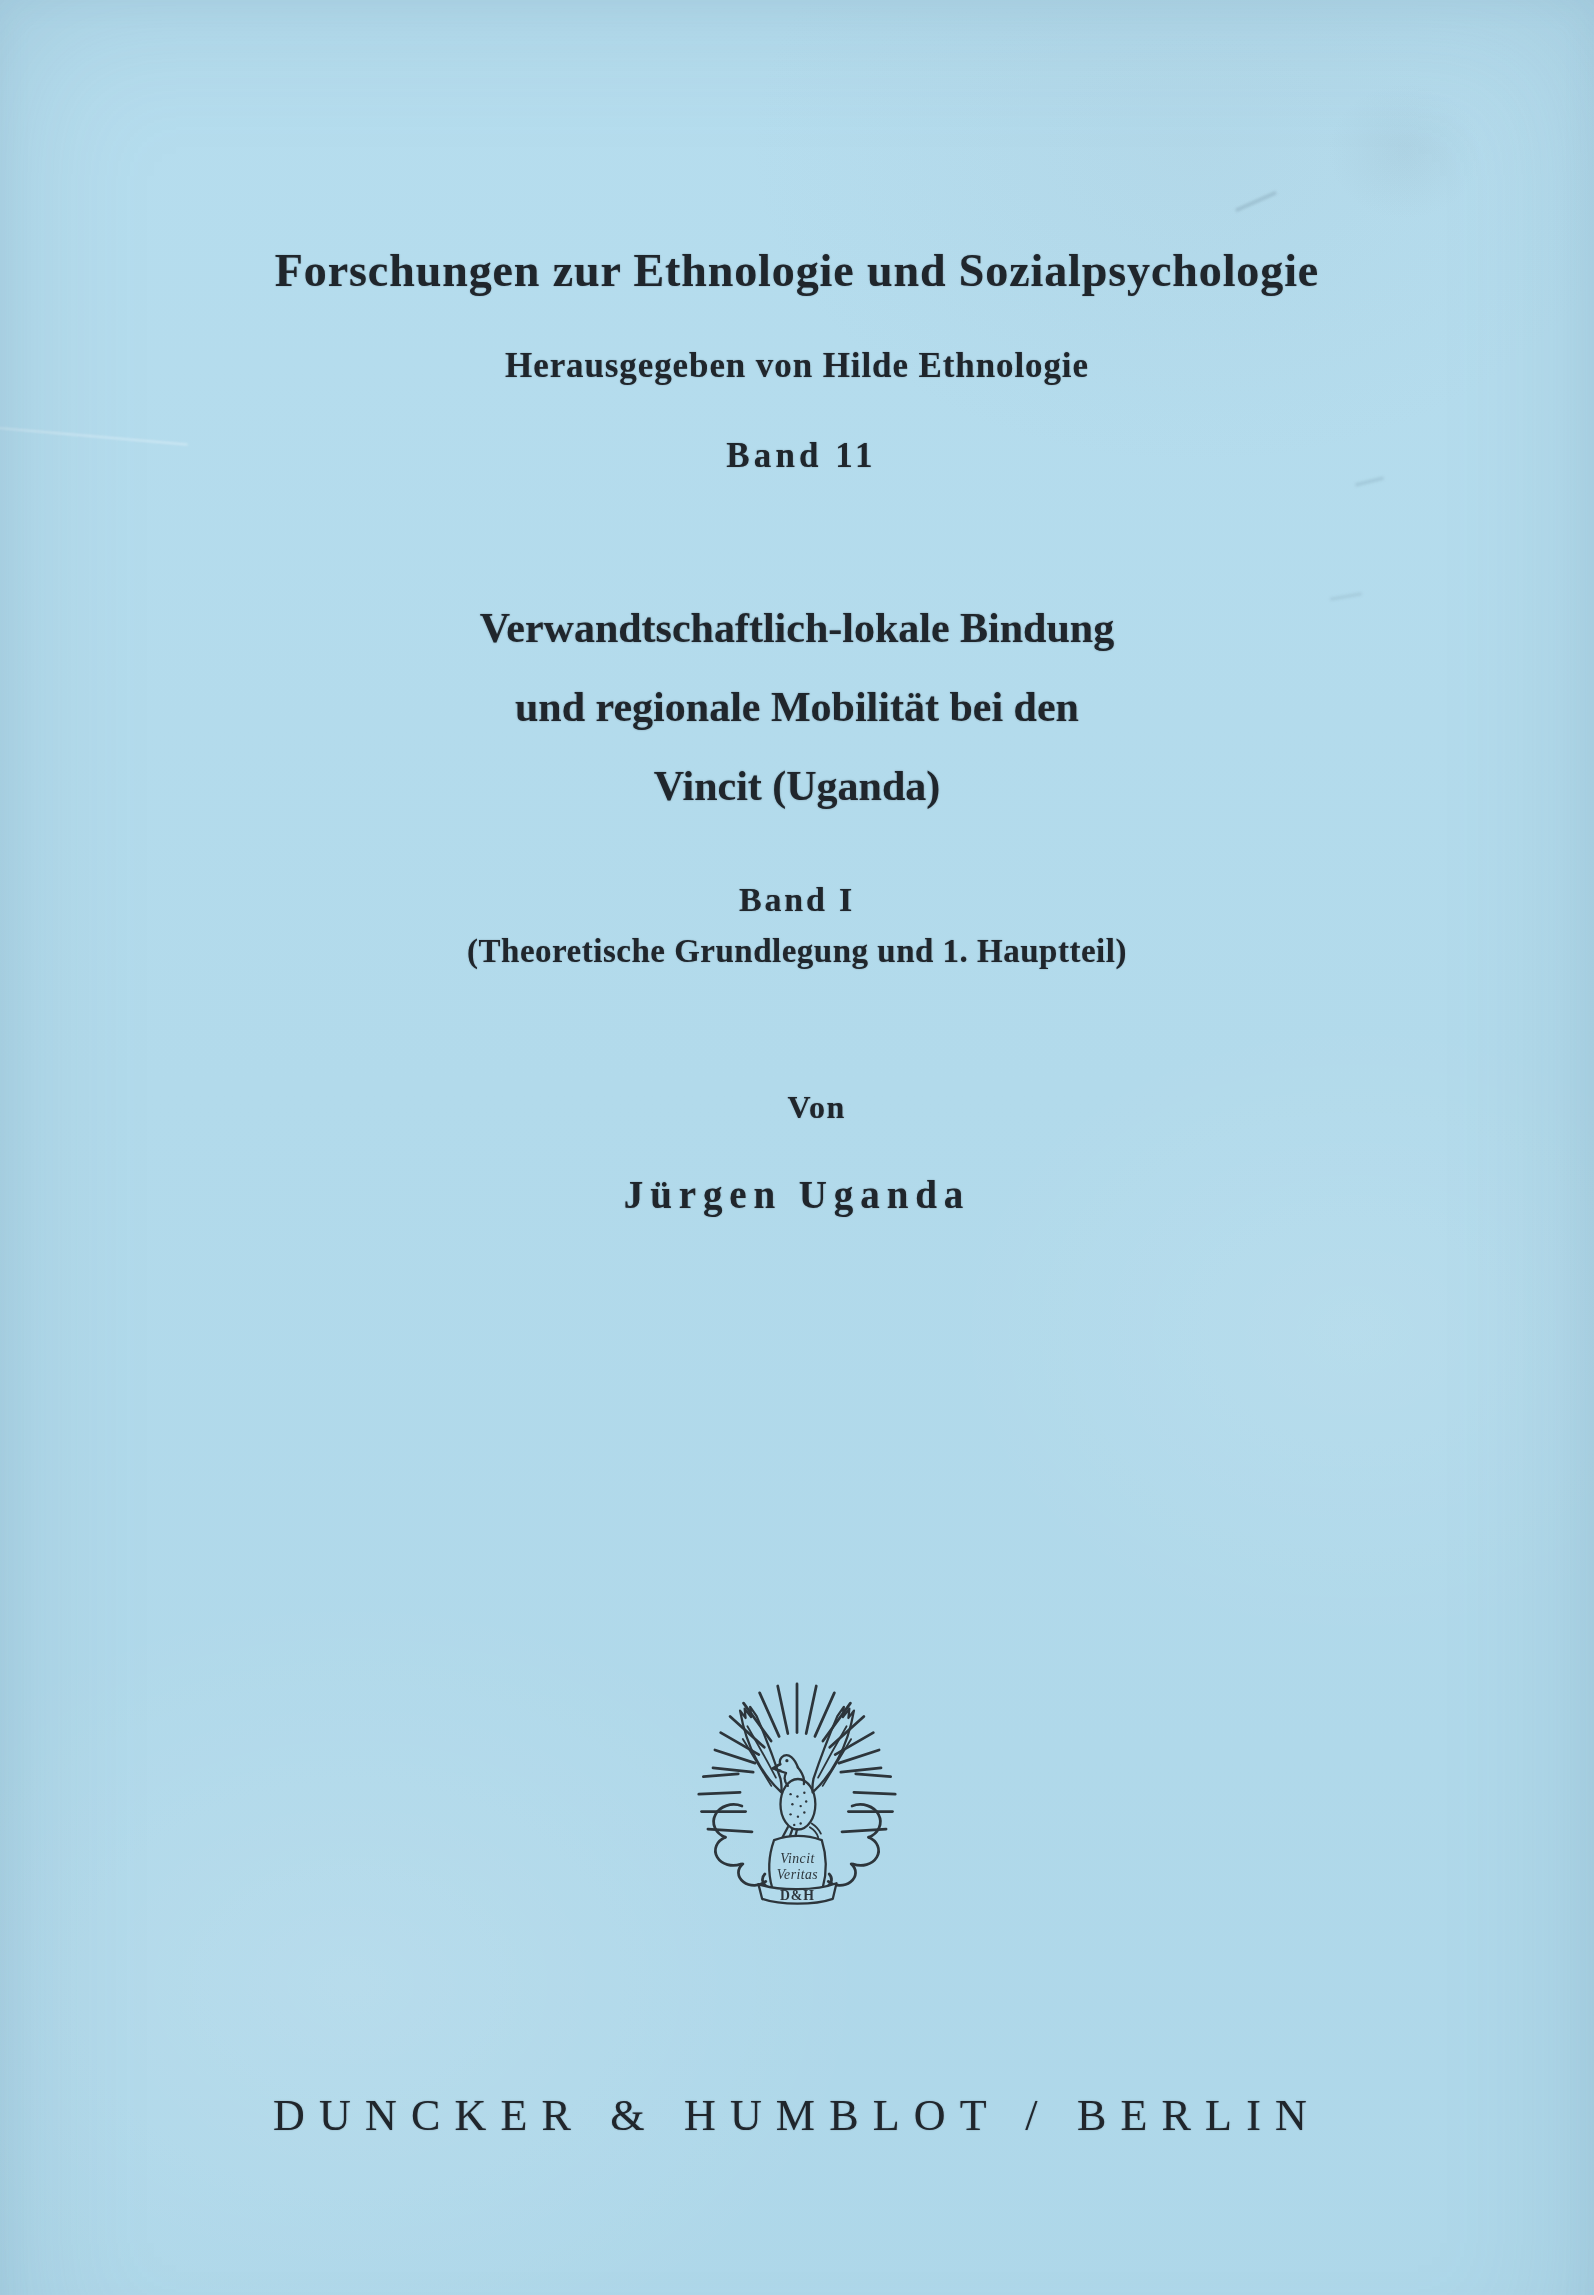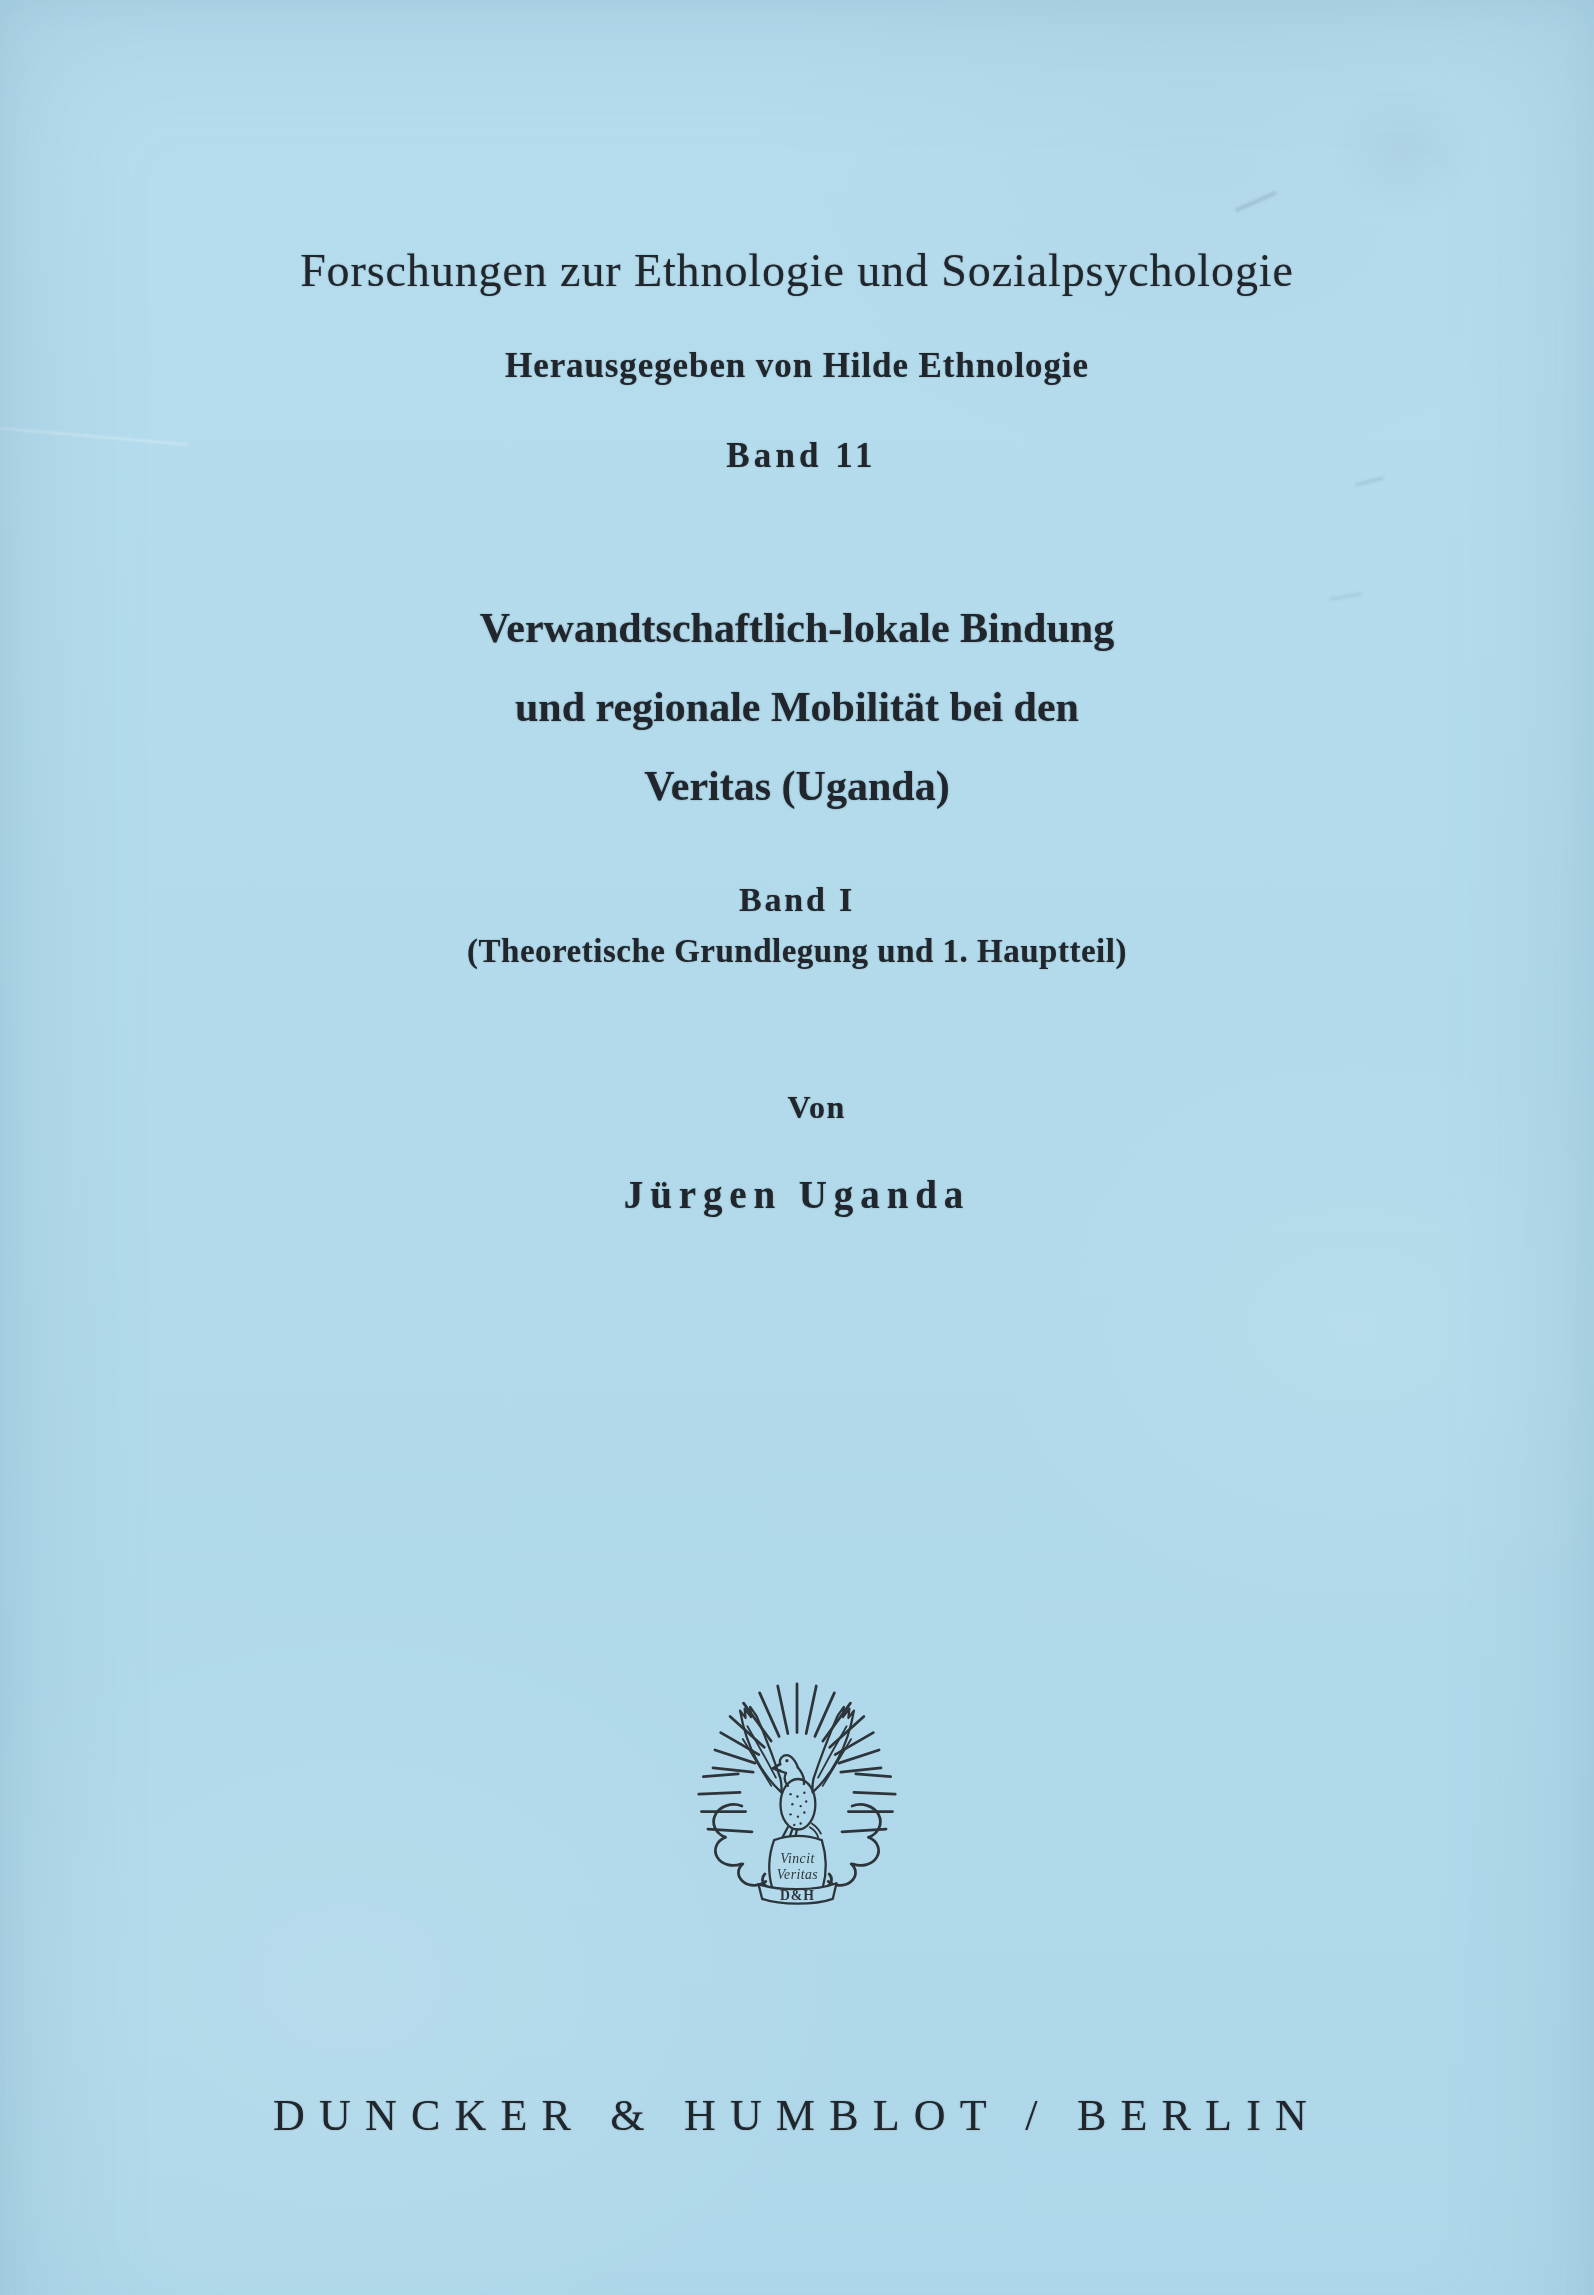--- a/index.html
+++ b/index.html
@@ -24,21 +24,21 @@
     box-shadow: inset 0 0 147px rgba(92,132,156,0.22), inset 0 0 32px rgba(116,156,178,0.12);
   }
 
   .txt {
     position: absolute; left: 0; right: 0;
     text-align: center;
     white-space: nowrap;
     text-shadow: 0 0 1.4px rgba(31,40,48,0.45);
   }
 
-  .series-title  { top: 244px;  font-size: 46px; font-weight: 400; letter-spacing: 0.9px; }
+  .series-title  { top: 244px;  font-size: 46px; font-weight: 700; letter-spacing: 0.9px; }
   .editor-line   { top: 346px;  font-size: 35px;  font-weight: 700; letter-spacing: 0.9px; }
   .series-volume { top: 436px;  font-size: 35px;  font-weight: 700; letter-spacing: 4.1px; margin-left: 9px; }
 
   .book-title {
     top: 589px; font-size: 42px; font-weight: 700;
     line-height: 79px; letter-spacing: 0;
     text-shadow: 0 0 1.8px rgba(31,40,48,0.45);
   }
 
   .book-volume { top: 881px; font-size: 34px; font-weight: 700; letter-spacing: 2.8px; }
@@ -75,21 +75,21 @@
 
   <div class="txt series-title">Forschungen zur Ethnologie und Sozialpsychologie</div>
 
   <div class="txt editor-line">Herausgegeben von Hilde Ethnologie</div>
 
   <div class="txt series-volume">Band 11</div>
 
   <div class="txt book-title">
     <div>Verwandtschaftlich-lokale Bindung</div>
     <div>und regionale Mobilität bei den</div>
-    <div>Veritas (Uganda)</div>
+    <div>Vincit (Uganda)</div>
   </div>
 
   <div class="txt book-volume">Band I</div>
 
   <div class="txt subtitle">(Theoretische Grundlegung und 1. Hauptteil)</div>
 
   <div class="txt byline">Von</div>
 
   <div class="txt author">Jürgen Uganda</div>
 

